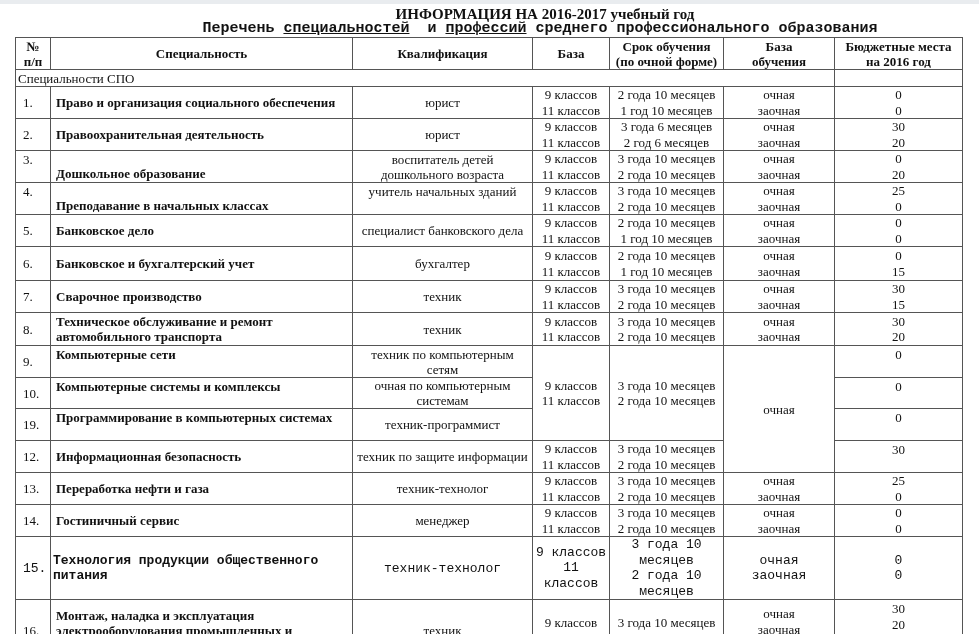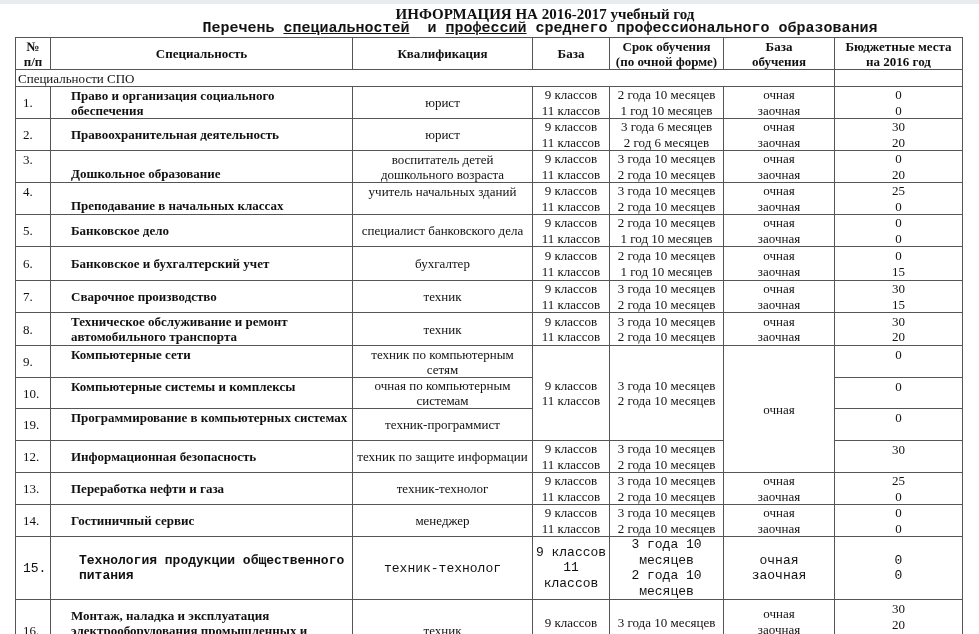--- a/index.html
+++ b/index.html
@@ -7,21 +7,21 @@
          font-family:"Liberation Serif", "DejaVu Serif", serif; color:#111; }
   .topbar { position:absolute; left:0; top:0; width:979px; height:4px; background:#e9ecef; }
   .title { position:absolute; left:0; width:979px; text-align:center; font-weight:bold; font-size:15px; line-height:16px; }
   .t1 { top:6px; left:150px; width:790px; }
   .t2 { top:21px; left:100px; width:880px;font-family:Liberation Mono, monospace; }
   .u { text-decoration:underline; }
   table { position:absolute; left:15px; top:37px; border-collapse:collapse; table-layout:fixed; font-size:13px; }
   td, th { border:1.3px solid #555; padding:0 2px; vertical-align:middle; line-height:15px; }
   th { font-weight:bold; font-size:13px; text-align:center; }
   td.num { text-align:left; padding-left:7px; }
-  td.spec { font-weight:bold; text-align:left; padding-left:20px; }
+  td.spec { font-weight:bold; text-align:left; padding-left:5px; }
   td.c { text-align:center; }
   .two div { line-height:15.5px; }
   .section { font-weight:normal; text-align:left; }
   .tl { vertical-align:top; padding-top:1px; }
   .bl { vertical-align:bottom; padding-bottom:1px; }
 </style>
 </head>
 <body>
 
 <div class="topbar"></div>
@@ -321,21 +321,21 @@
           <div>очная</div>
           <div>заочная</div>
         </td>
         <td class="c two">
           <div>0</div>
           <div>0</div>
         </td>
       </tr>
       <tr style="height: 31px; font-family: Liberation Mono, monospace;">
         <td class="num">15.</td>
-        <td class="spec" style="padding-left: 28px;">Технология продукции общественного питания</td>
+        <td class="spec" style="padding-left: 2px;">Технология продукции общественного питания</td>
         <td class="c">техник-технолог</td>
         <td class="c two">
           <div>9 классов</div>
           <div>11 классов</div>
         </td>
         <td class="c two">
           <div>3 года 10 месяцев</div>
           <div>2 года 10 месяцев</div>
         </td>
         <td class="c two">

